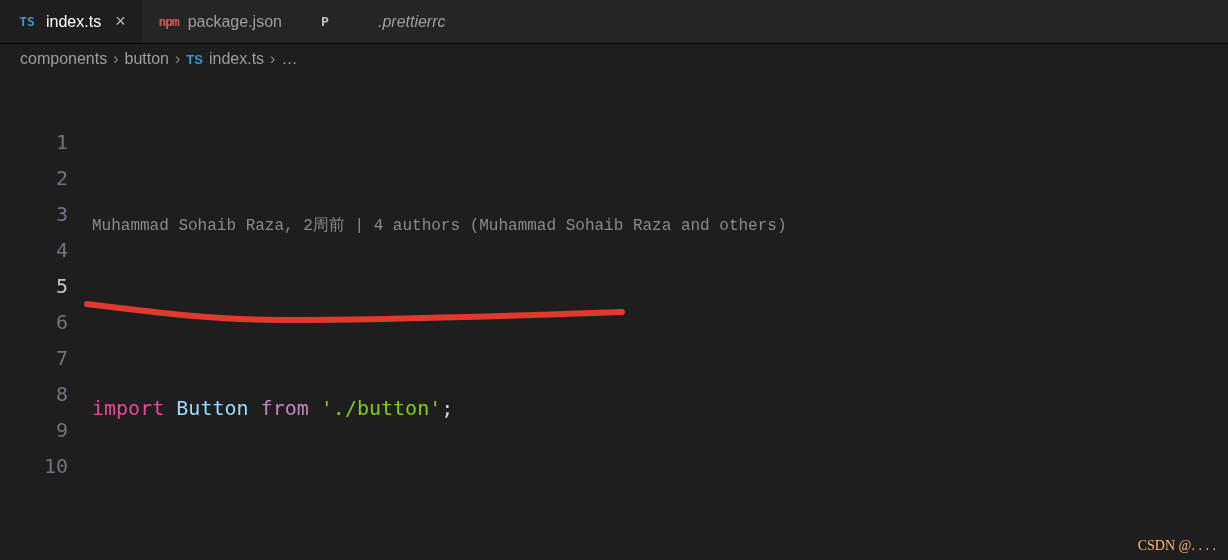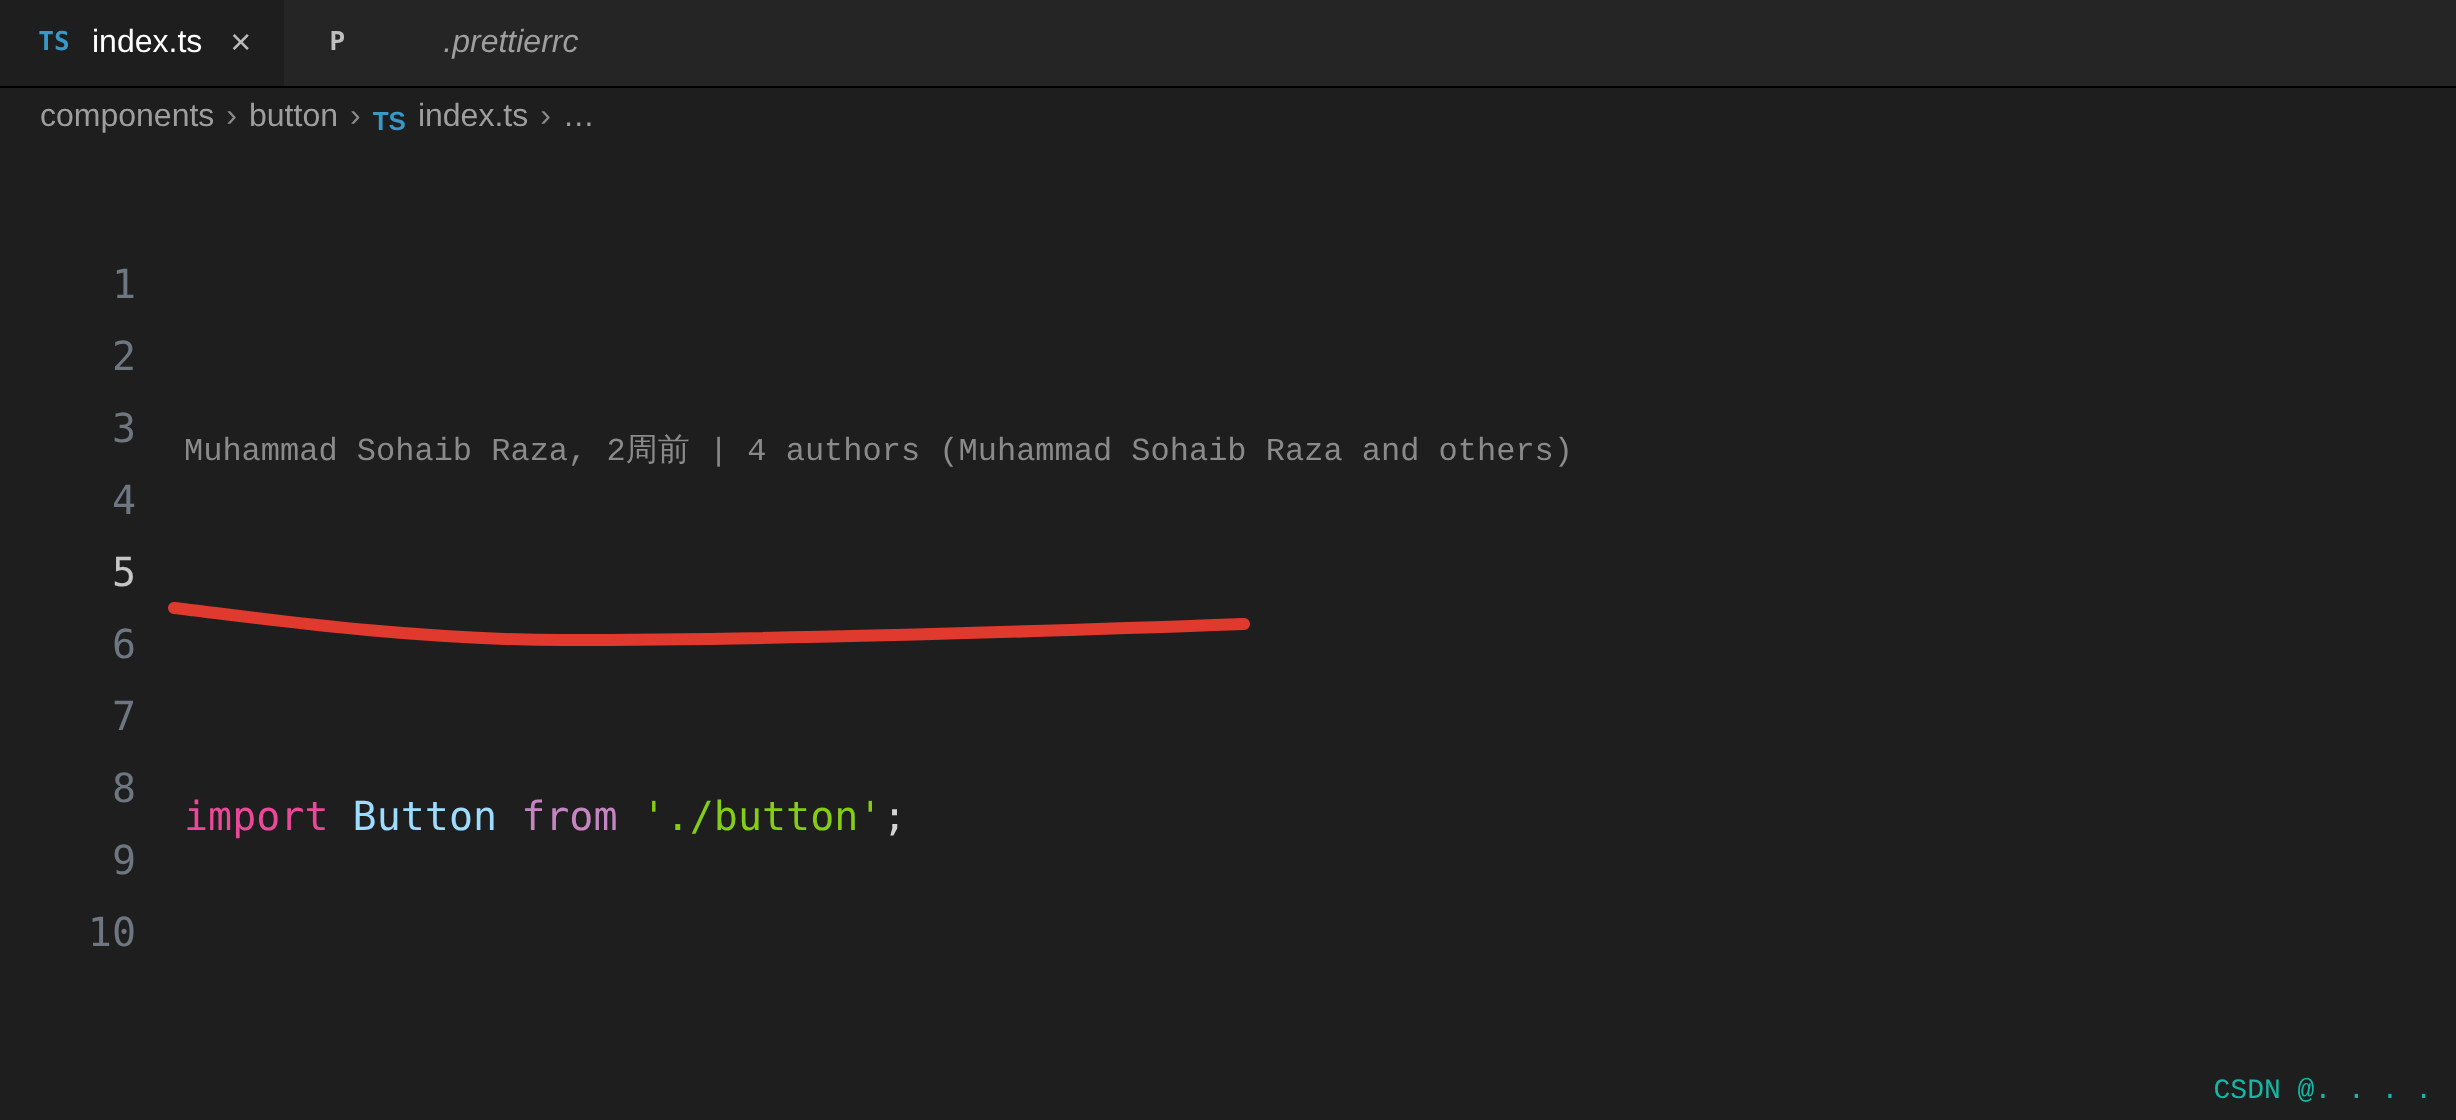--- a/index.html
+++ b/index.html
@@ -57,21 +57,21 @@
   .tab-label { font-family: -apple-system, "Segoe UI", sans-serif; font-size:16px; }
   .tab-label.modified { color:#e06c60; }
   .tab-label.italic { font-style: italic; color:#9e9e9e;margin-left:34px; }
   .tab .modbadge { color:#e06c60; font-size:16px; font-family:sans-serif;}
   .tab .close-x {
     color:#bbb; font-family:sans-serif; font-size:18px; margin-left:6px;
   }
 
   
   .breadcrumbs {
-    display:flex;align-items:flex-end;
+    display:flex;align-items:center;
     padding: 6px 20px 8px 20px;
     font-family:-apple-system,"Segoe UI",sans-serif;
     font-size:16px;
     color:#9e9e9e;
     gap:6px;
   }
   .breadcrumbs .chev { color:#8a8a8a; font-size:16px;}
   .breadcrumbs .fic { font-size:13px;font-weight:bold; }
 
   
@@ -102,37 +102,41 @@
   
   .k-import { color:#ec4899; }
   .k-from   { color:#c586c0; }
   .ident    { color:#9cdcfe; }
   .str      { color:#84cc16; }
   .semi     { color:#d4d4d4; }
   
   .watermark {
     position:absolute;
     bottom:6px;right:12px;
-    color:#14b8a6;
-    font-family:Liberation Mono, monospace;
+    color:#fdba74;
+    font-family:Liberation Serif, serif;
     font-size:14px;
   }
 </style>
 </head>
 <body>
 
 <div class="tabbar">
 
   <div class="tab active">
     <span class="filetype-icon icon-ts">TS</span>
     <span class="tab-label">index.ts</span>
     <span class="close-x">×</span>
   </div>
 
 
+  <div class="tab">
+    <span class="filetype-icon icon-json">npm</span>
+    <span class="tab-label">package.json</span>
+  </div>
 
   <div class="tab">
     <span class="filetype-icon icon-prettier">P</span>
     <span class="tab-label italic">.prettierrc</span>
   </div>
 
 </div>
 
 <div class="breadcrumbs">
   <span>components</span>

